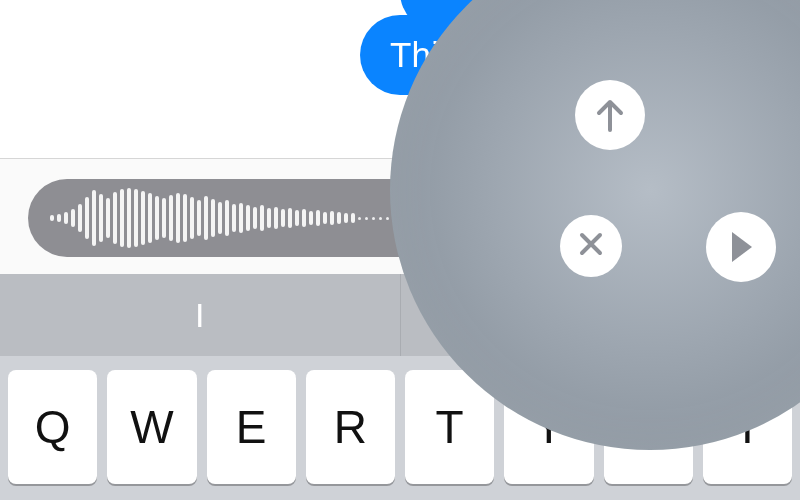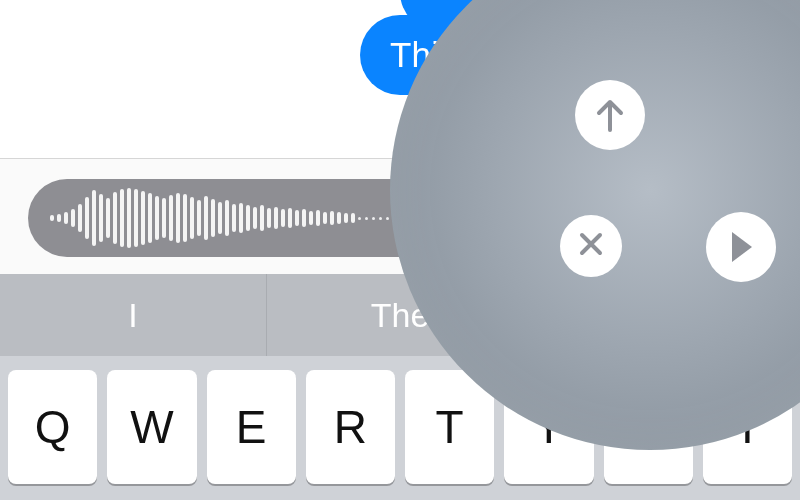--- a/index.html
+++ b/index.html
@@ -142,21 +142,20 @@
           <span></span>
           <span></span>
           <span></span>
         </div>
       <div class="timer">0:00</div>
     </div>
   </div>
 
   <div class="suggest">
     <div class="cell">I</div>
-    <div class="cell">The</div>
     <div class="cell"></div>
   </div>
 
   <div class="kbd" id="kbd">
       <div class="key">Q</div>
       <div class="key">W</div>
       <div class="key">E</div>
       <div class="key">R</div>
       <div class="key">T</div>
       <div class="key">Y</div>

